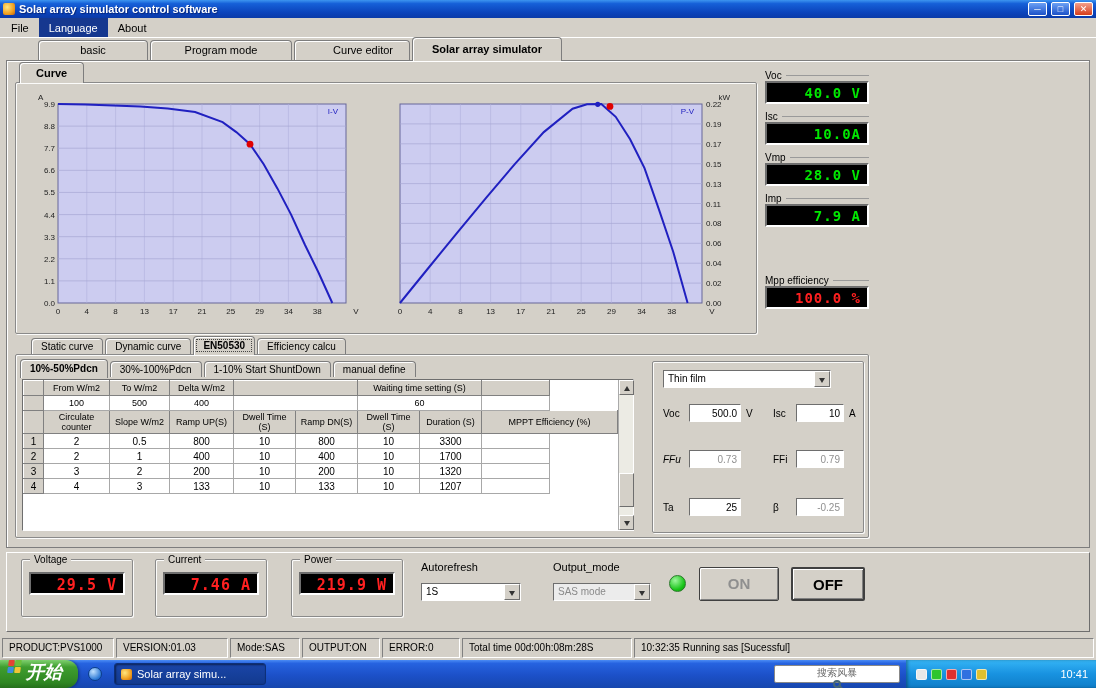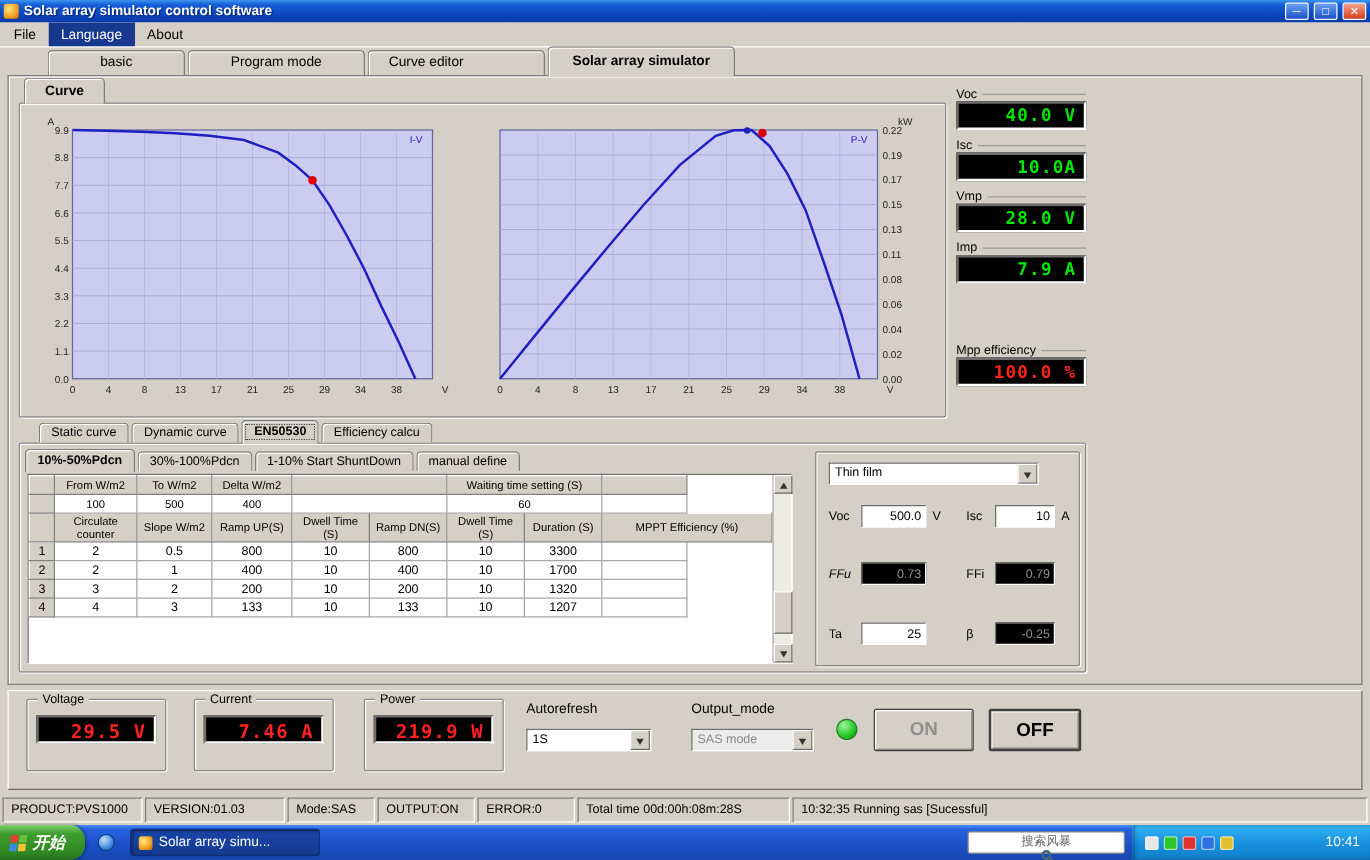--- a/index.html
+++ b/index.html
@@ -67,40 +67,40 @@
   .sthumb{position:absolute;left:0;top:62%;width:15px;height:34px;}
 
   
   .params{position:absolute;left:636px;top:6px;width:212px;height:172px;}
   .combo{position:relative;background:#fff;border:1px solid;border-color:#6e6e6e #fff #fff #6e6e6e;height:18px;line-height:16px;padding:0 18px 0 4px;font-size:10px;white-space:nowrap;overflow:hidden;}
   .combo .cbtn{position:absolute;right:0;top:0;width:16px;height:100%;}
   .combo .cbtn .arr.down{left:4px;top:6px;}
   .combo.disabled{background:#ececec;color:#8a8a8a;}
   .fld-label{position:absolute;font-size:10px;}
   .fld{position:absolute;height:18px;border:1px solid;border-color:#6e6e6e #fff #fff #6e6e6e;background:#fff;font-size:10px;text-align:right;padding:0 3px;font-family:"Liberation Sans",sans-serif;}
-  .fld:disabled{background:#000000;color:#909090;}
+  .fld:disabled{background:#ffffff;color:#909090;}
 
   
   .bottom{position:absolute;left:6px;top:552px;width:1084px;height:80px;z-index:2;}
   .meter{position:absolute;top:6px;width:112px;height:58px;}
   .meter .cap{position:absolute;top:-6px;left:8px;background:#d4d0c8;padding:0 4px;font-size:10px;}
   .meter .lcd{position:absolute;left:7px;top:12px;width:96px;font-size:15px;}
   .blabel{position:absolute;font-size:11px;}
   .led{position:absolute;width:17px;height:17px;border-radius:50%;background:radial-gradient(circle at 35% 30%,#9cf79c,#18c418 65%,#0f8f0f);border:1px solid #2a7a2a;}
   .pushbtn{position:absolute;height:34px;background:#d4d0c8;border:1px solid #404040;box-shadow:inset 1px 1px 0 #fff,inset -1px -1px 0 #808080;
     font-size:15px;font-weight:bold;text-align:center;line-height:32px;border-radius:2px;}
   .pushbtn.disabled{color:#8f8f8f;}
 
   
   .statusbar{position:absolute;left:0;top:636px;width:100%;height:24px;background:#d4d0c8;display:flex;gap:2px;padding:2px;}
   .seg{border:1px solid;border-color:#808080 #fff #fff #808080;padding:3px 6px;font-size:10px;white-space:nowrap;overflow:hidden;}
 
   
   .taskbar{position:absolute;left:0;top:660px;width:100%;height:28px;background:linear-gradient(180deg,#4b8cf5 0%,#2663e0 12%,#1c50c8 55%,#1747ae 100%);display:flex;align-items:center;}
-  .startbtn{height:28px;padding:0 16px 0 8px;display:flex;align-items:center;gap:5px;color:#fff;font-weight:bold;font-style:italic;font-size:13px;
+  .startbtn{height:28px;padding:0 16px 0 8px;display:flex;align-items:flex-start;gap:5px;color:#fff;font-weight:bold;font-style:italic;font-size:18px;
     background:linear-gradient(180deg,#7fd06f 0%,#3f9e2f 25%,#2f8722 80%,#25701b 100%);border-radius:0 12px 12px 0;box-shadow:1px 0 3px rgba(0,0,0,.4);}
   .winflag{display:grid;grid-template-columns:6px 6px;grid-template-rows:6px 6px;gap:1px;transform:skewX(-8deg);}
   .winflag span{border-radius:1px;}
   .ql-icon{width:14px;height:14px;border-radius:50%;background:radial-gradient(circle at 35% 30%,#bfe0ff,#2e7ad6 70%);margin:0 6px 0 10px;border:1px solid #0c3f8a;}
   .taskbtn{display:flex;align-items:center;gap:5px;height:22px;width:152px;margin-left:6px;padding:0 6px;color:#fff;font-size:11px;
     background:linear-gradient(180deg,#1a45a8,#123a8f);border:1px solid #0d2f78;border-radius:3px;box-shadow:inset 1px 1px 2px rgba(0,0,0,.5);white-space:nowrap;overflow:hidden;}
   .taskbtn .app-icon{width:11px;height:11px;}
   .searchband{position:absolute;right:196px;top:5px;width:126px;height:18px;background:#fff;border:1px solid #888;border-radius:2px;
     display:flex;align-items:center;justify-content:space-between;padding:0 5px;color:#666;font-size:10px;flex-direction:column;}
   .mag{width:8px;height:8px;border:2px solid #467;border-radius:50%;position:relative;flex:0 0 auto;}
@@ -125,21 +125,21 @@
 
   <div class="menubar">
     <span class="menuitem">File</span>
     <span class="menuitem selected">Language</span>
     <span class="menuitem">About</span>
   </div>
 
   <div class="tabstrip" style="left:38px;top:36px;height:24px;z-index:3;">
     <span class="tab" style="width:110px;text-align:center;">basic</span>
     <span class="tab" style="width:142px;text-align:center;">Program mode</span>
-    <span class="tab" style="width:142px;text-align:left;">Curve editor</span>
+    <span class="tab" style="width:116px;text-align:right;">Curve editor</span>
     <span class="tab active" style="width:150px;text-align:center;">Solar array simulator</span>
   </div>
 
   <div class="page">
 
     <div class="tabstrip" style="left:12px;top:0px;height:21px;z-index:3;">
       <span class="tab active" style="height:21px;line-height:20px;">Curve</span>
     </div>
 
     <div class="curve-box etched">

